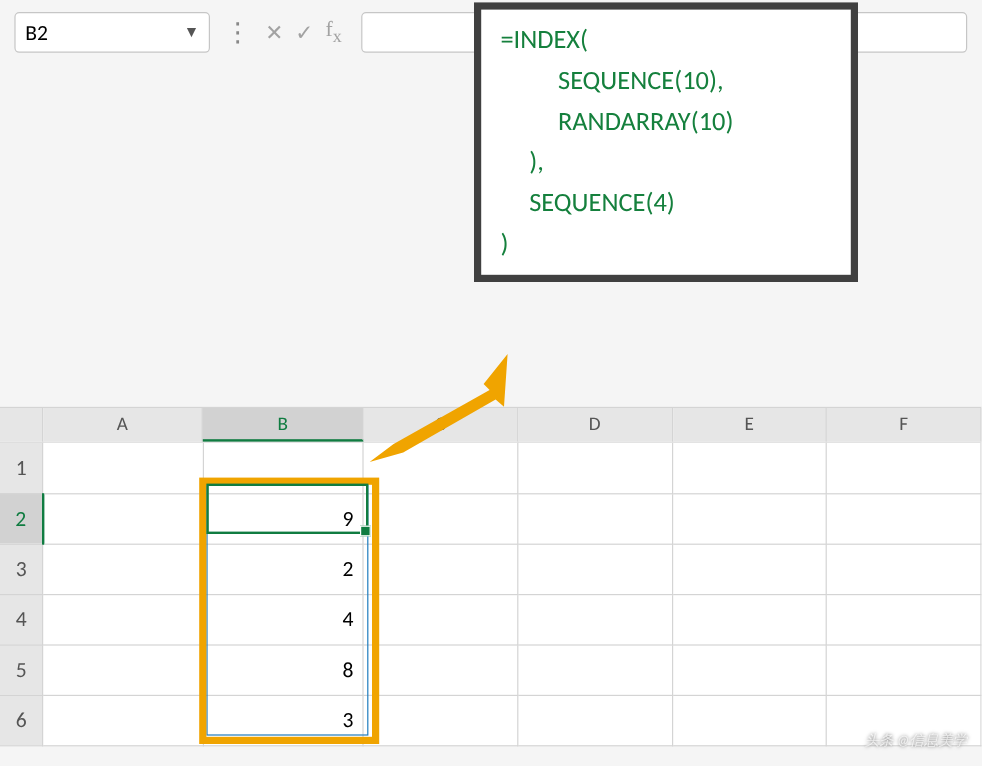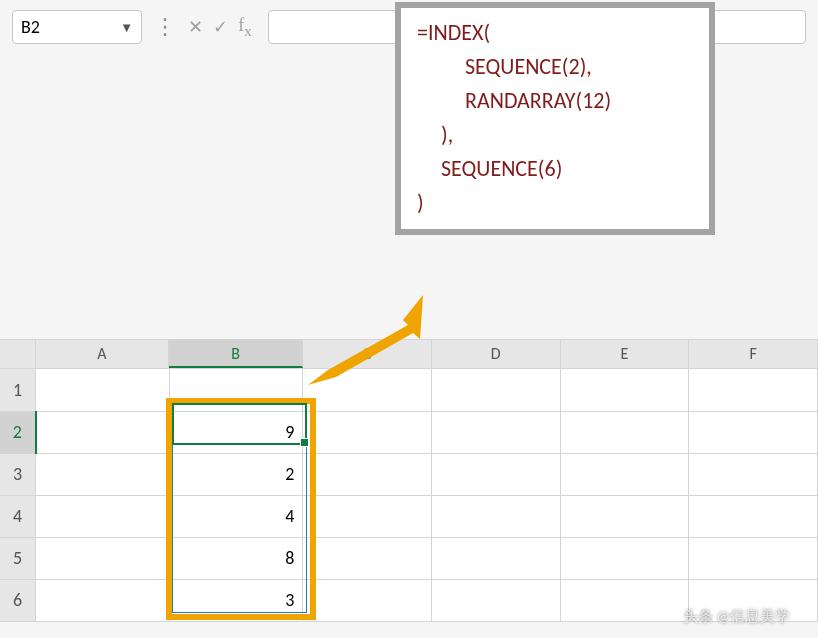--- a/index.html
+++ b/index.html
@@ -21,21 +21,21 @@
     background: #f5f5f5;
     position: relative;
   }
   .name-box {
     display: flex;
     align-items: center;
     background: #fff;
     border: 1px solid #c6c6c6;
     border-radius: 4px;
     height: 34px;
-    width: 130px;
+    width: 163px;
     padding: 0 8px;
   }
   .name-box .text {
     flex: 1;
     font-size: 18px;
   }
   .chev {
     font-size: 13px;
     color: #555;
   }
@@ -137,24 +137,24 @@
   .cE { width: 130px; }
   .cF { width: 130px; }
 
   
   .callout {
     position: absolute;
     top: 2px;
     left: 395px;
     width: 320px;
     background: #fff;
-    border: 6px solid #a3a3a3;
+    border: 6px solid #404040;
     padding: 8px 16px 8px 16px;
     font-size: 22px;
-    color: #7f1d1d;
+    color: #15803d;
     line-height: 1.55;
     z-index: 20;
   }
   .callout .l0 { padding-left: 0; }
   .callout .l1 { padding-left: 24px; }
   .callout .l2 { padding-left: 48px; }
 
   
   .pointer {
     position: absolute;
@@ -209,26 +209,27 @@
     left: 172px;
     width: 135px;
     height: 210px;
     z-index: 9;
     pointer-events: none;
   }
 
   
   .watermark {
     position: absolute;
-    right: 28px;
+    right: 12px;
     bottom: 12px;
     color: rgba(255,255,255,0.7);
-    font-size: 15px;
+    font-size: 12px;
     text-shadow: 0 0 3px rgba(0,0,0,0.6);
     z-index: 30;
+    font-style: italic;
   }
 </style>
 </head>
 <body>
 
 <div class="topbar">
   <div class="name-box">
     <span class="text">B2</span>
     <span class="chev">▼</span>
   </div>
@@ -236,24 +237,24 @@
   <div class="fbar-icons">
     <span>✕</span>
     <span>✓</span>
     <span class="fx">f<sub>x</sub></span>
   </div>
   <div class="formula-input"></div>
 </div>
 
 <div class="callout">
   <div class="l0">=INDEX(</div>
-  <div class="l2">SEQUENCE(2),</div>
-  <div class="l2">RANDARRAY(12)</div>
+  <div class="l2">SEQUENCE(10),</div>
+  <div class="l2">RANDARRAY(10)</div>
   <div class="l1">),</div>
-  <div class="l1">SEQUENCE(6)</div>
+  <div class="l1">SEQUENCE(4)</div>
   <div class="l0">)</div>
 </div>
 
 <svg class="pointer" viewBox="0 0 120 90">
   <polygon points="115,0 95,25 100,30 20,75 0,90 28,82 105,38 112,44" fill="#f0a400"></polygon>
 </svg>
 
 <div class="gray-area"></div>
 
 <div class="grid-zone">

